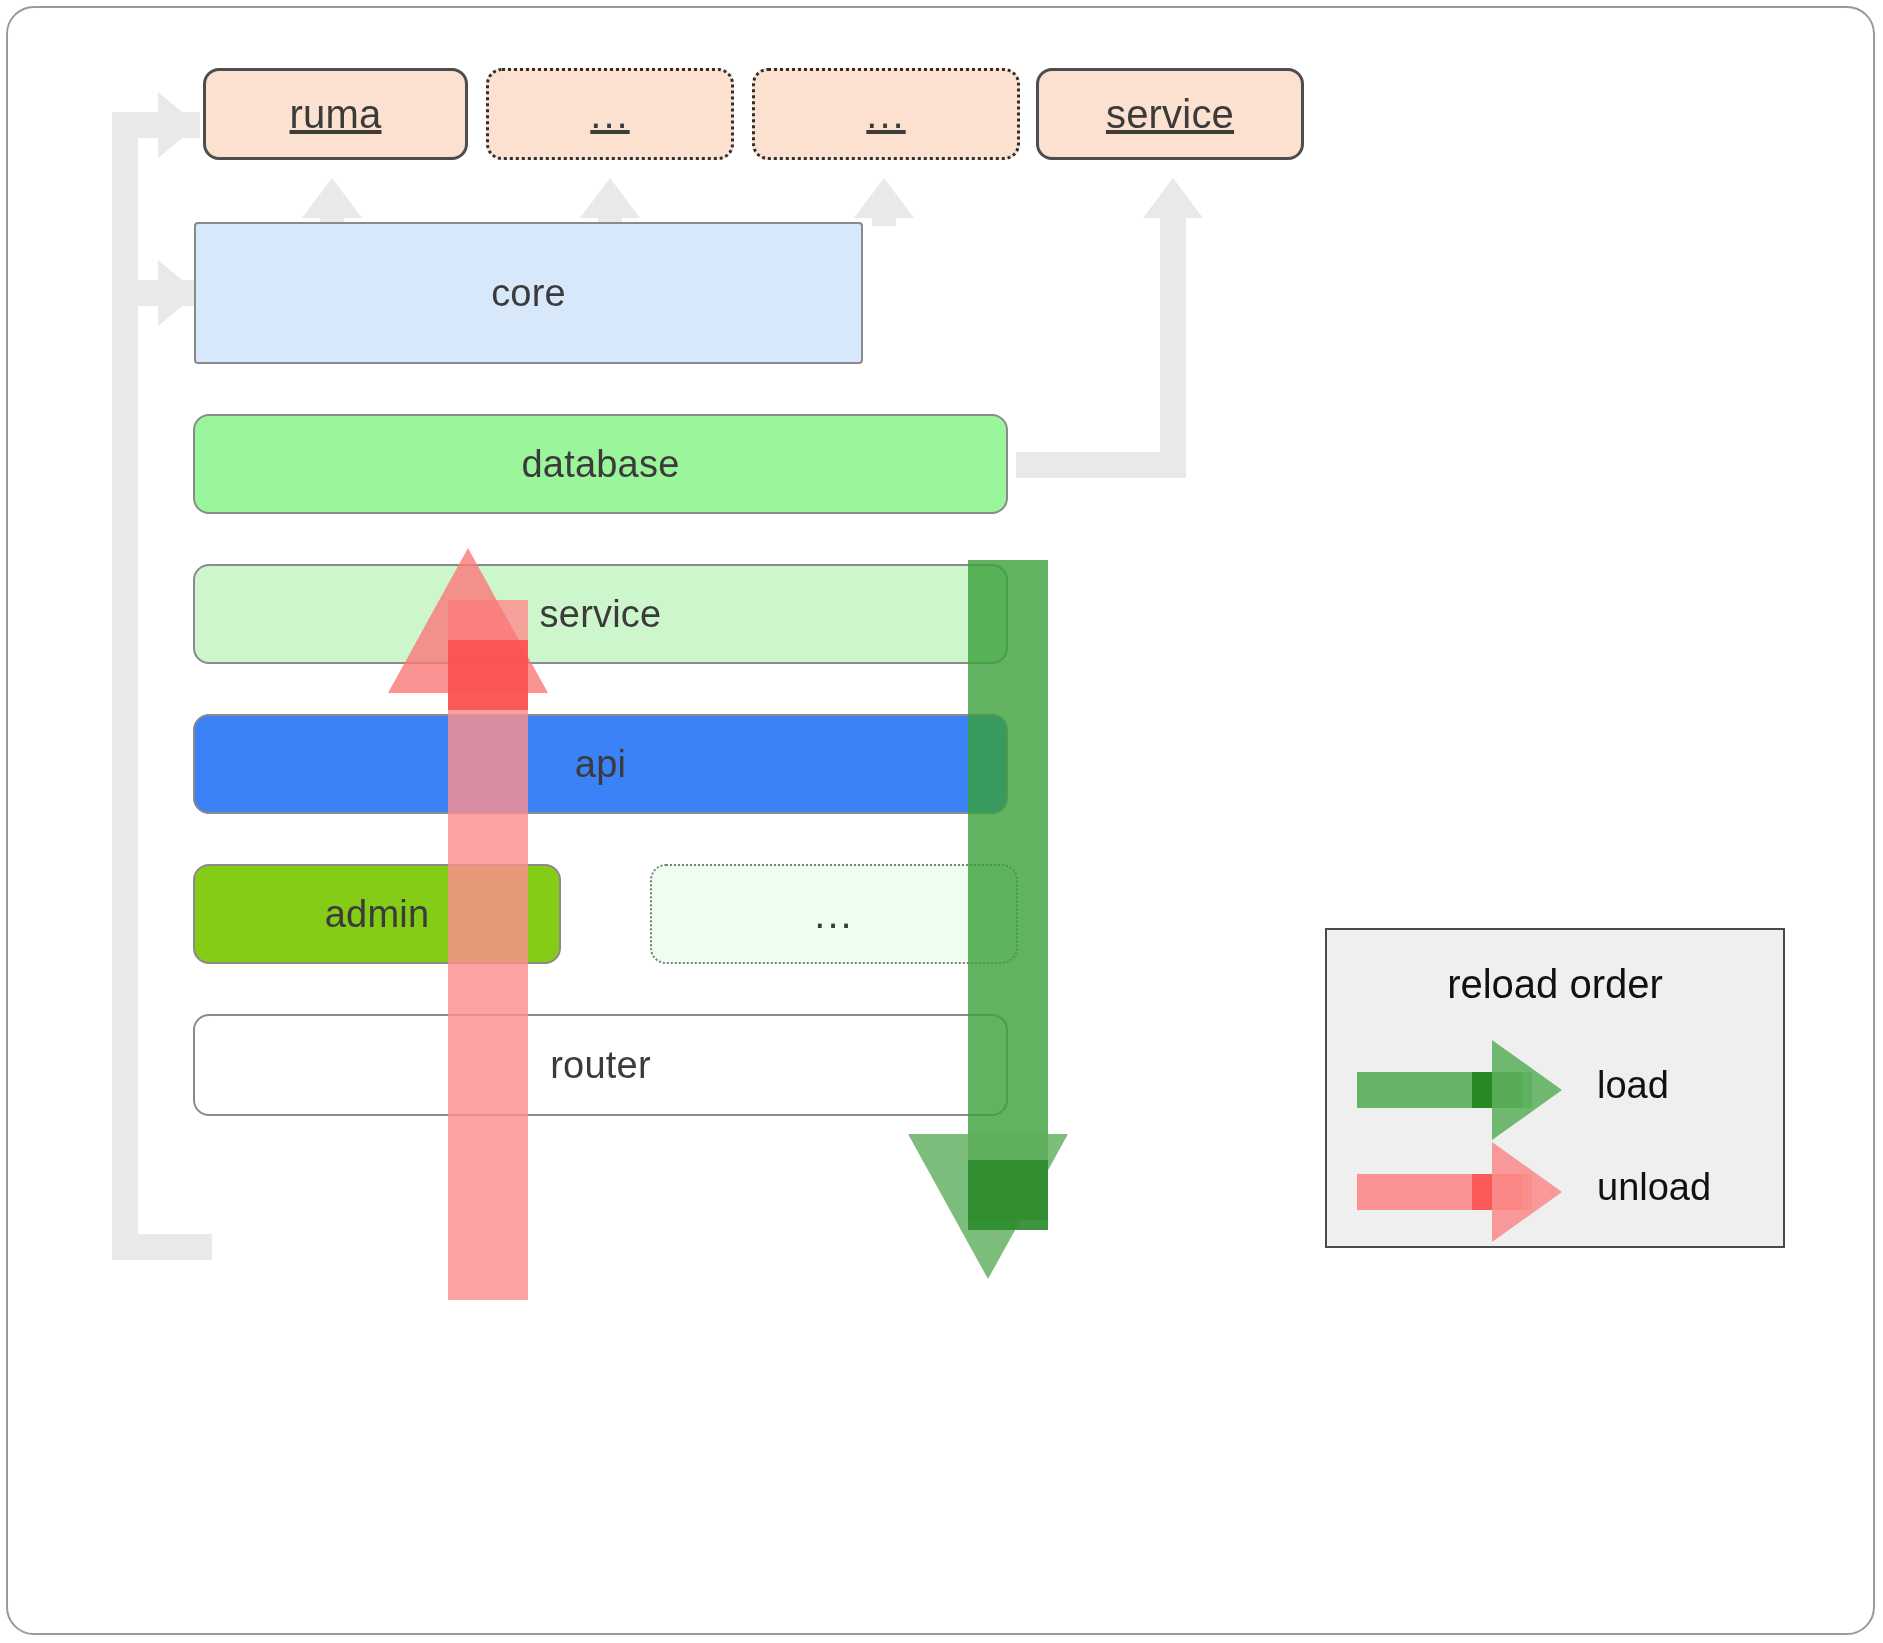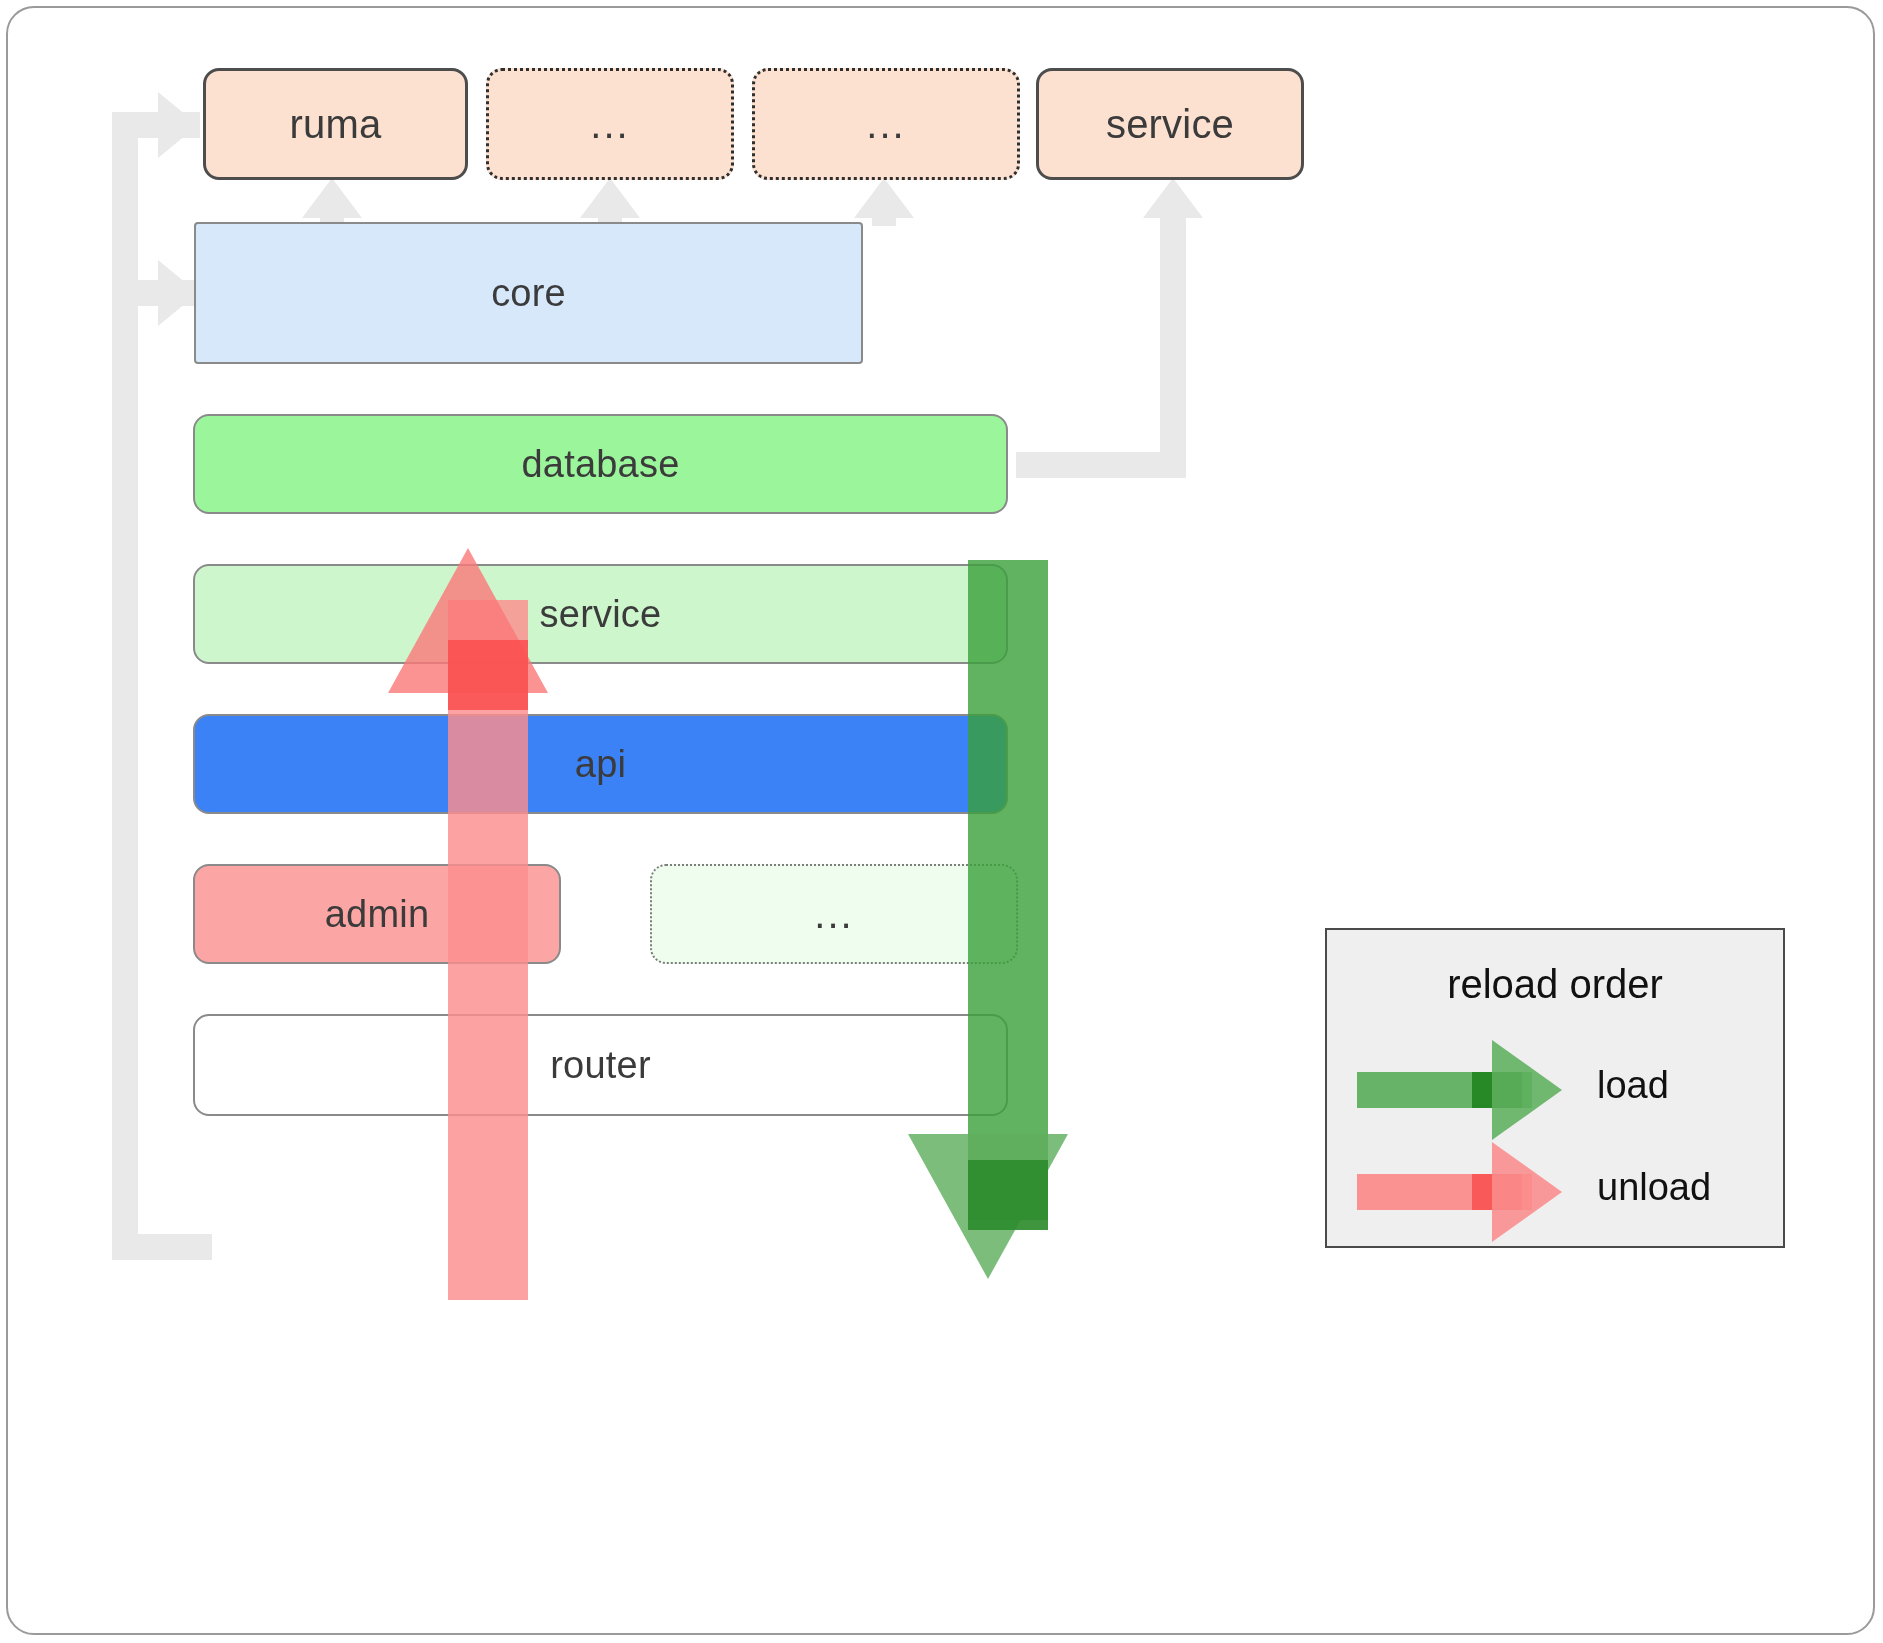--- a/index.html
+++ b/index.html
@@ -38,23 +38,24 @@
     font-size: 38px;
     color: #3b3b3b;
     letter-spacing: 0.2px;
   }
   .node .lbl { position: relative; z-index: 2; }
 
   
   .dep {
     background: #fce0d0;
     border: 3px solid #4d4d4d;
-    height: 112px;
+    height: 92px;
     top: 68px;
     border-radius: 16px;
+    text-decoration: underline;
   }
   .dep.dotted { border: 3px dotted #2f2f2f; }
   .dep .lbl { font-size: 40px; }
   .dots { letter-spacing: 2px; font-size: 40px; line-height: 0.6; }
 
   
   .core-box {
     background: #d7e8fb;
     border: 2px solid #8a8a8a;
     left: 194px;
@@ -68,21 +69,21 @@
   .layer {
     left: 193px;
     width: 815px;
     height: 100px;
     border: 2px solid #8a8a8a;
     border-radius: 16px;
   }
   .l-database { background: #9bf59b; top: 414px; }
   .l-service  { background: #cdf6cd; top: 564px; }
   .l-api      { background: #3b82f6; top: 714px; }
-  .l-admin    { background: #fca5a5; top: 864px; width: 368px; }
+  .l-admin    { background: #84cc16; top: 864px; width: 368px; }
   .l-more     { background: #eefdee; top: 864px; left: 650px; width: 368px;
                 border: 2px dotted #7d7d7d; }
   .l-router   { background: #ffffff; top: 1014px; height: 102px; }
 
   
   .gray { position: absolute; background: #e9e9e9; }
   .gray-tri { position: absolute; width: 0; height: 0; }
   .tri-right { border-top: 33px solid transparent; border-bottom: 33px solid transparent; border-left: 40px solid #e9e9e9; }
   .tri-up    { border-left: 30px solid transparent; border-right: 30px solid transparent; border-bottom: 40px solid #e9e9e9; }
 

